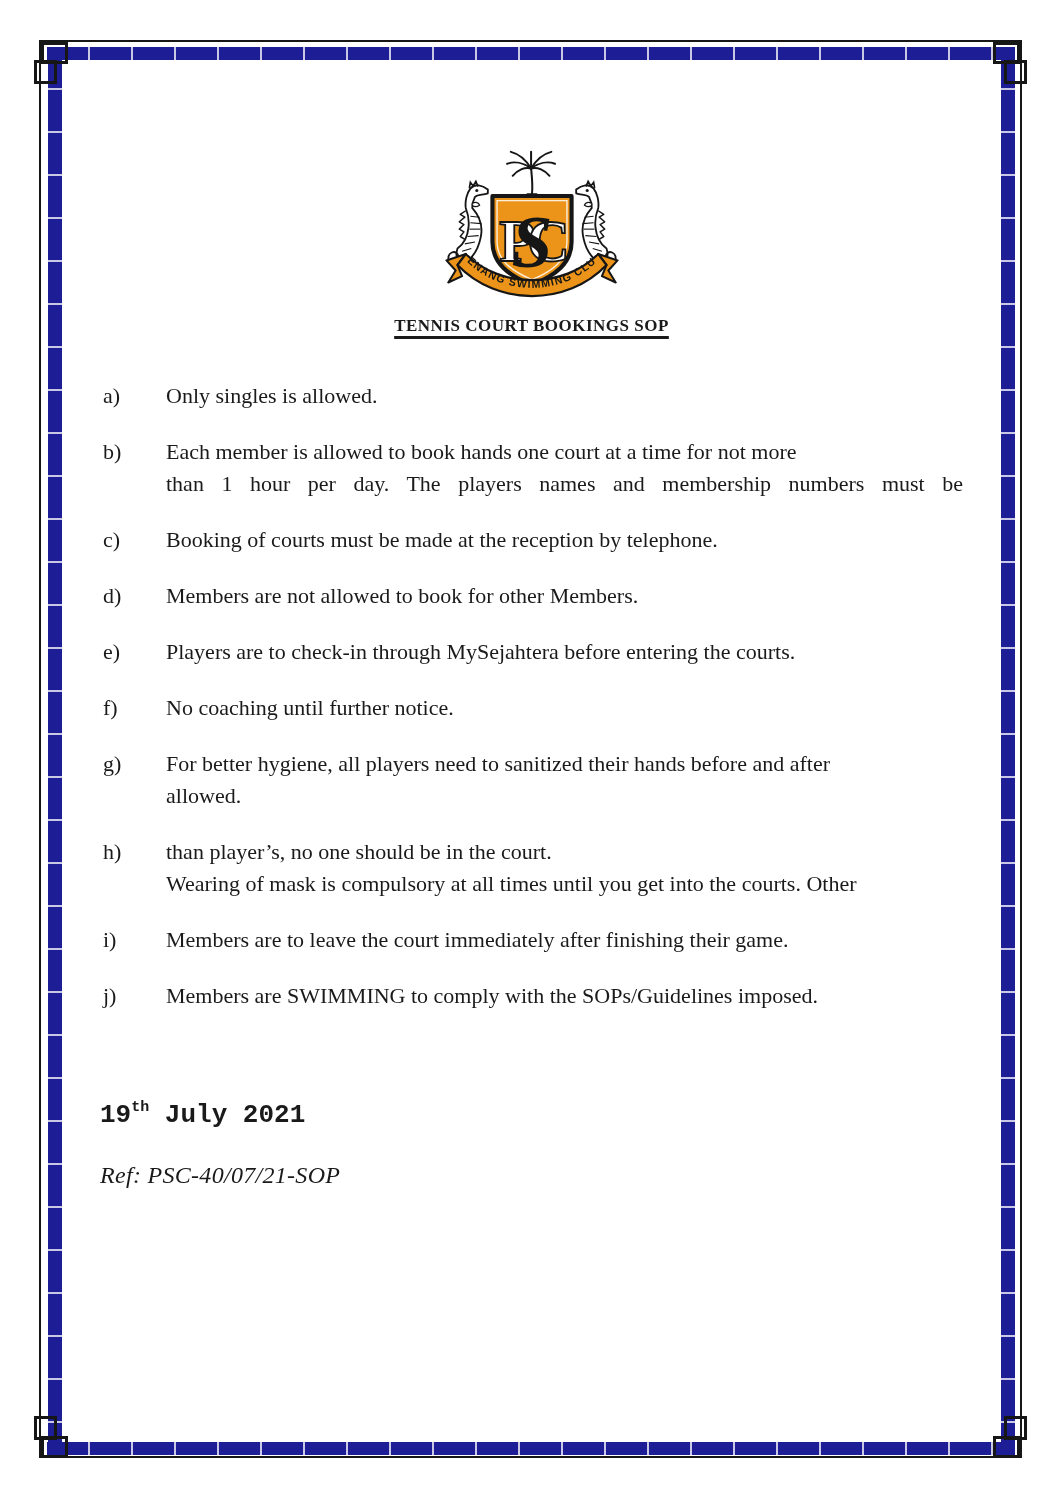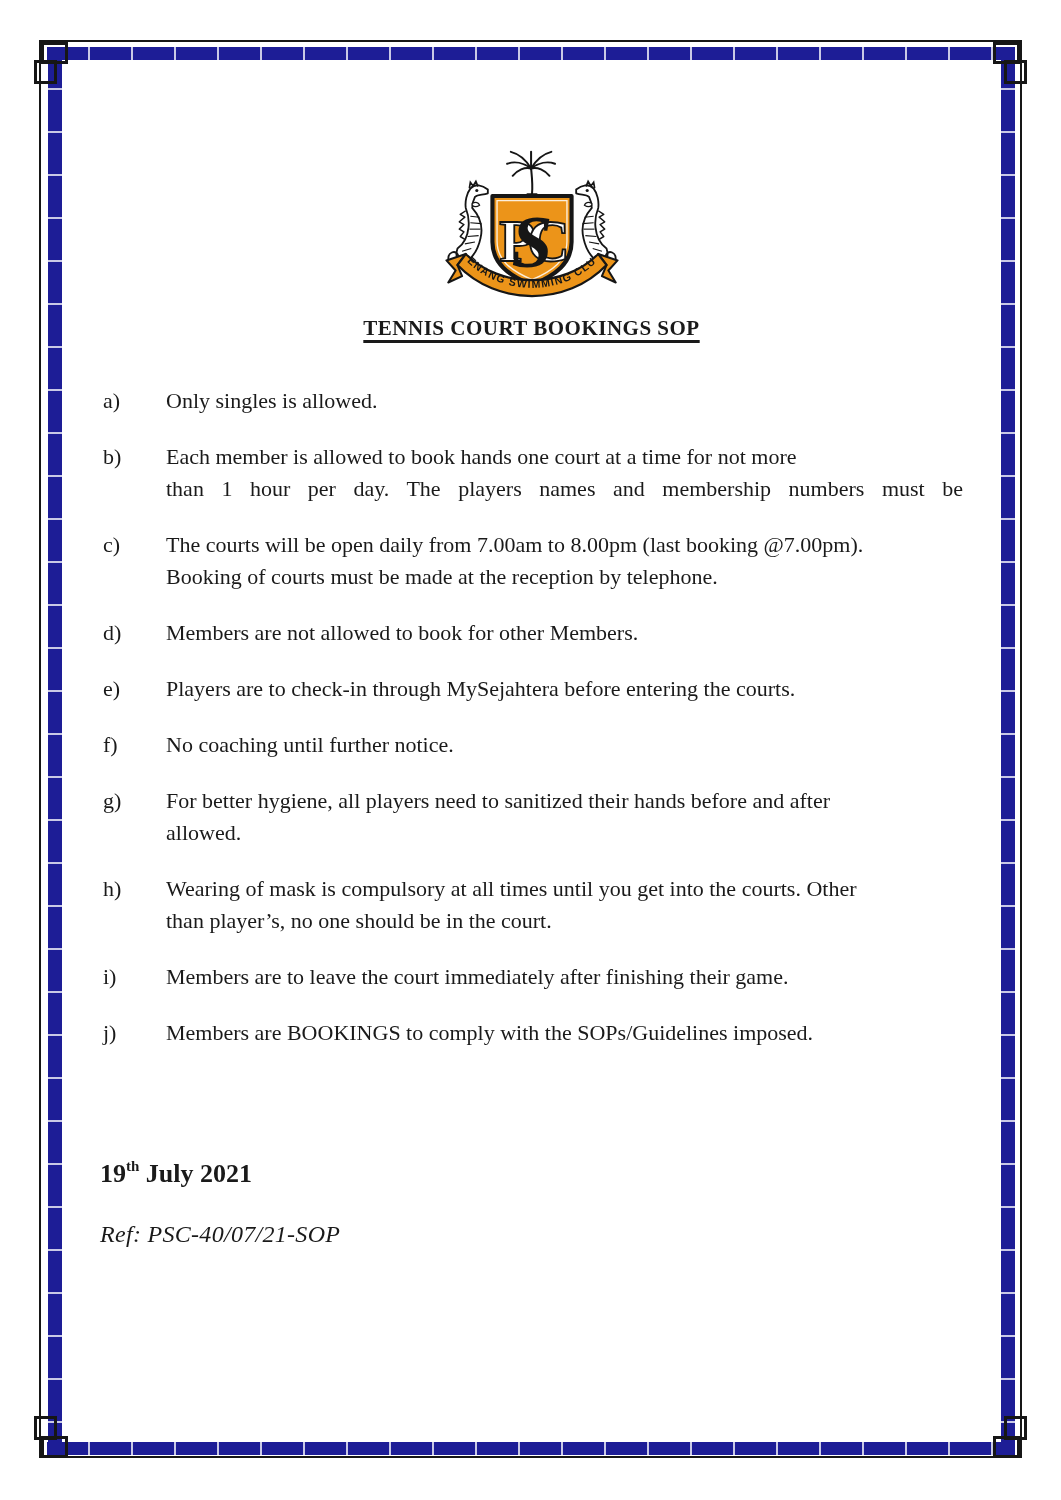--- a/index.html
+++ b/index.html
@@ -25,29 +25,29 @@
   .sq-tr-a{left:993px;top:42px;width:27px;height:22px;}
   .sq-tr-b{left:1004px;top:60px;width:23px;height:24px;}
   .sq-bl-a{left:41px;top:1436px;width:27px;height:22px;}
   .sq-bl-b{left:34px;top:1416px;width:23px;height:24px;}
   .sq-br-a{left:993px;top:1436px;width:27px;height:22px;}
   .sq-br-b{left:1004px;top:1416px;width:23px;height:24px;}
   
   .content{position:absolute;left:100px;top:0;width:863px;}
   .logo-wrap{margin-top:126px;height:166px;text-align:center;}
   .title-wrap{margin-top:24px;text-align:center;}
-  .title{font-size:21px;font-weight:bold;letter-spacing:0.5px;
+  .title{font-size:17px;font-weight:bold;letter-spacing:0.5px;
     text-decoration:underline;text-decoration-thickness:2.5px;text-underline-offset:5px;}
   .list{margin-top:44px;}
   .item{position:relative;padding-left:66px;margin-bottom:24px;
     font-size:22px;line-height:32px;}
   .item .label{position:absolute;left:3px;top:0;}
   .line{white-space:nowrap;}
   .line.jfull{white-space:normal;text-align:justify;text-align-last:justify;text-justify:inter-word;}
-  .date-line{margin-top:110px;font-weight:bold;font-size:26px;}
+  .date-line{margin-top:88px;font-weight:bold;font-size:26px;font-family:Liberation Mono, monospace;}
   .date-line sup{font-size:15px;position:relative;top:-1px;}
   .ref-line{margin-top:32px;font-style:italic;font-size:24px;letter-spacing:0.3px;}
 </style>
 </head>
 <body>
 
 <div class="frame-outline"></div>
 <div class="band band-top"></div>
 <div class="band band-bottom"></div>
 <div class="band band-left"></div>
@@ -133,21 +133,20 @@
         <span class="label">b)</span>
         <div class="lines">
           <div class="line">Each member is allowed to book hands one court at a time for not more</div>
           <div class="line jfull">than 1 hour per day. The players names and membership numbers must be</div>
         </div>
       </div>
 
       <div class="item">
         <span class="label">c)</span>
         <div class="lines">
-          <div class="line">The courts will be open daily from 7.00am to 8.00pm (last booking @7.00pm).</div>
           <div class="line">Booking of courts must be made at the reception by telephone.</div>
         </div>
       </div>
 
       <div class="item">
         <span class="label">d)</span>
         <div class="lines">
           <div class="line">Members are not allowed to book for other Members.</div>
         </div>
       </div>
@@ -170,36 +169,36 @@
         <span class="label">g)</span>
         <div class="lines">
           <div class="line">For better hygiene, all players need to sanitized their hands before and after</div>
           <div class="line">allowed.</div>
         </div>
       </div>
 
       <div class="item">
         <span class="label">h)</span>
         <div class="lines">
+          <div class="line">than player’s, no one should be in the court.</div>
           <div class="line">Wearing of mask is compulsory at all times until you get into the courts. Other</div>
-          <div class="line">than player’s, no one should be in the court.</div>
         </div>
       </div>
 
       <div class="item">
         <span class="label">i)</span>
         <div class="lines">
           <div class="line">Members are to leave the court immediately after finishing their game.</div>
         </div>
       </div>
 
       <div class="item">
         <span class="label">j)</span>
         <div class="lines">
-          <div class="line">Members are BOOKINGS to comply with the SOPs/Guidelines imposed.</div>
+          <div class="line">Members are SWIMMING to comply with the SOPs/Guidelines imposed.</div>
         </div>
       </div>
     </div>
 
   <div class="date-line"><span>19</span><sup>th</sup><span> July 2021</span></div>
 
   <div class="ref-line">Ref: PSC-40/07/21-SOP</div>
 
 </div>
 

